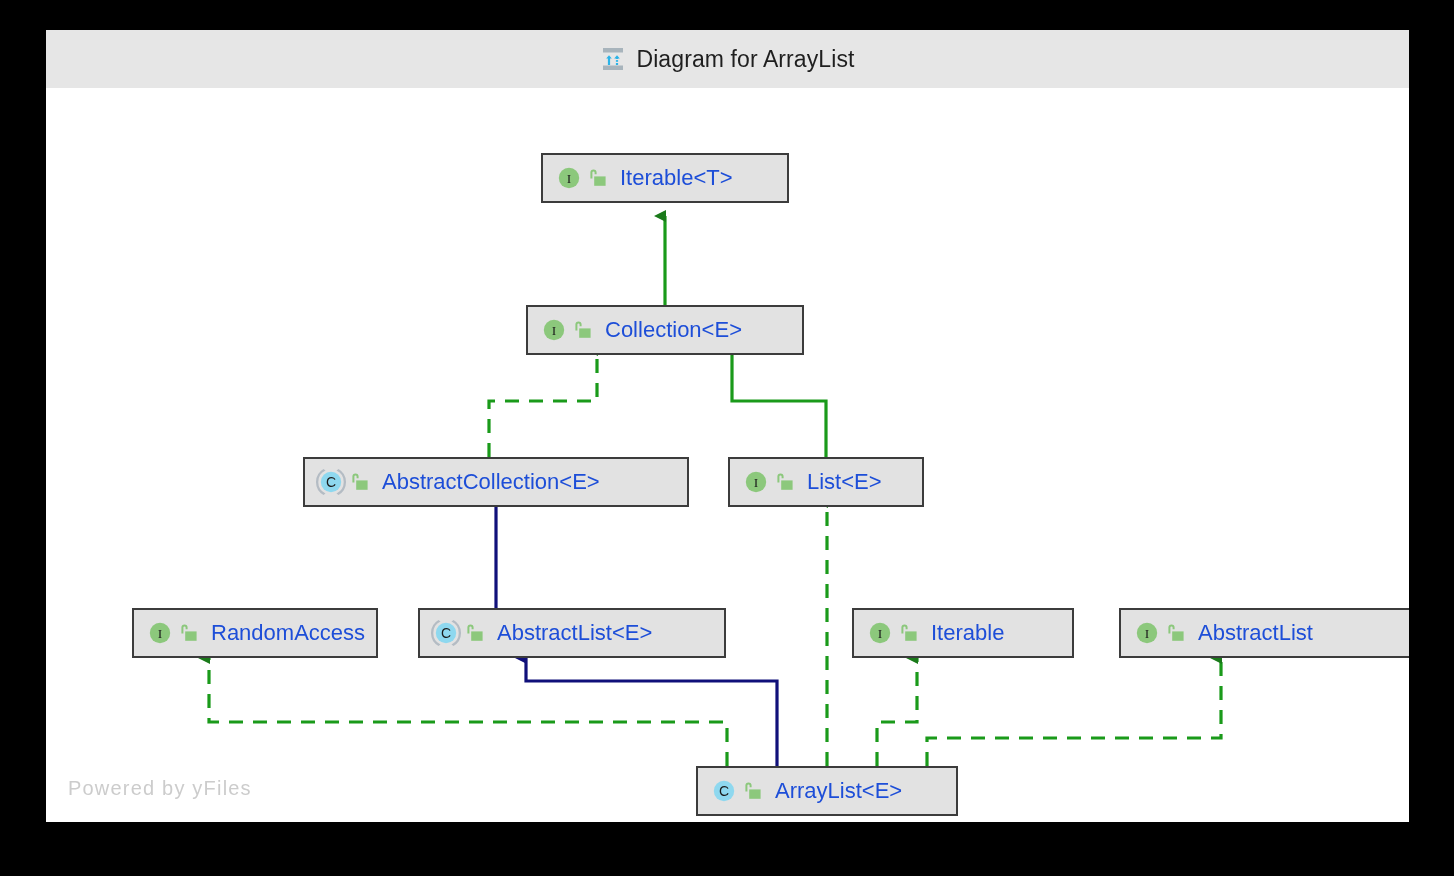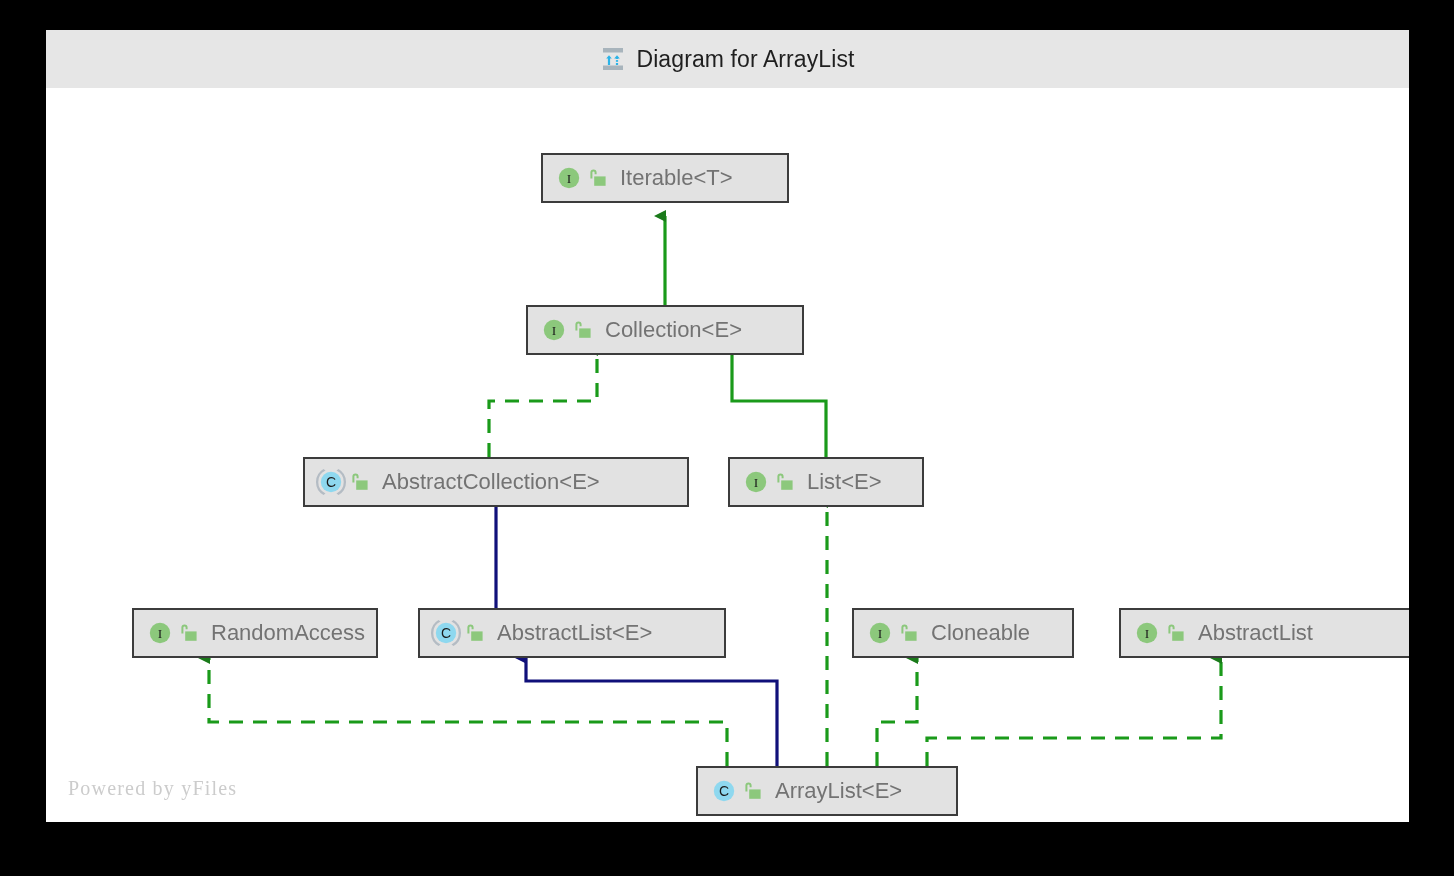--- a/index.html
+++ b/index.html
@@ -86,33 +86,33 @@
   }
   .node .lock {
     width: 20px;
     height: 20px;
     flex: 0 0 auto;
     display: block;
     margin-left: 3px;
   }
   .node .label {
     font-size: 22px;
-    color: #737373;
+    color: #1d4ed8;
     white-space: nowrap;
     margin-left: 12px;
     line-height: 1;
   }
   #watermark {
     position: absolute;
     left: 22px;
     bottom: 22px;
     font-size: 20px;
     color: #cccccc;
     letter-spacing: 1.2px;
-    font-family: Liberation Serif, serif;
+    font-family: Liberation Sans, sans-serif;
     user-select: none;
   }
 </style>
 </head>
 <body>
 
 <div id="root">
 
   <div id="panel">
 
@@ -250,21 +250,21 @@
           </div>
           <div class="node" style="left: 806px; top: 520px; width: 222px; background: rgb(226, 226, 226); border-color: rgb(60, 60, 60);">
             <svg viewBox="0 0 32 32" class="badge">
               <circle cx="16" cy="16" r="10.2" fill="#8cc87c"></circle>
               <text x="16" y="21.2" text-anchor="middle" font-family="&quot;Liberation Serif&quot;, serif" font-size="13.5" fill="#1b1b1b">I</text>
             </svg>
             <svg viewBox="0 0 20 20" class="lock">
               <path d="M2.4 10.4 L2.4 4.6 A3.1 3.1 0 0 1 8.6 4.6 L8.6 6.2 L6.6 6.2 L6.6 4.6 A1.1 1.1 0 0 0 4.4 4.6 L4.4 10.4 Z" fill="#8cc87c"></path>
               <rect x="6.2" y="8.4" width="11.4" height="9.4" fill="#8cc87c"></rect>
             </svg>
-            <span class="label">Cloneable</span>
+            <span class="label">Iterable</span>
           </div>
           <div class="node" style="left: 1073px; top: 520px; width: 296px; background: rgb(226, 226, 226); border-color: rgb(60, 60, 60);">
             <svg viewBox="0 0 32 32" class="badge">
               <circle cx="16" cy="16" r="10.2" fill="#8cc87c"></circle>
               <text x="16" y="21.2" text-anchor="middle" font-family="&quot;Liberation Serif&quot;, serif" font-size="13.5" fill="#1b1b1b">I</text>
             </svg>
             <svg viewBox="0 0 20 20" class="lock">
               <path d="M2.4 10.4 L2.4 4.6 A3.1 3.1 0 0 1 8.6 4.6 L8.6 6.2 L6.6 6.2 L6.6 4.6 A1.1 1.1 0 0 0 4.4 4.6 L4.4 10.4 Z" fill="#8cc87c"></path>
               <rect x="6.2" y="8.4" width="11.4" height="9.4" fill="#8cc87c"></rect>
             </svg>

